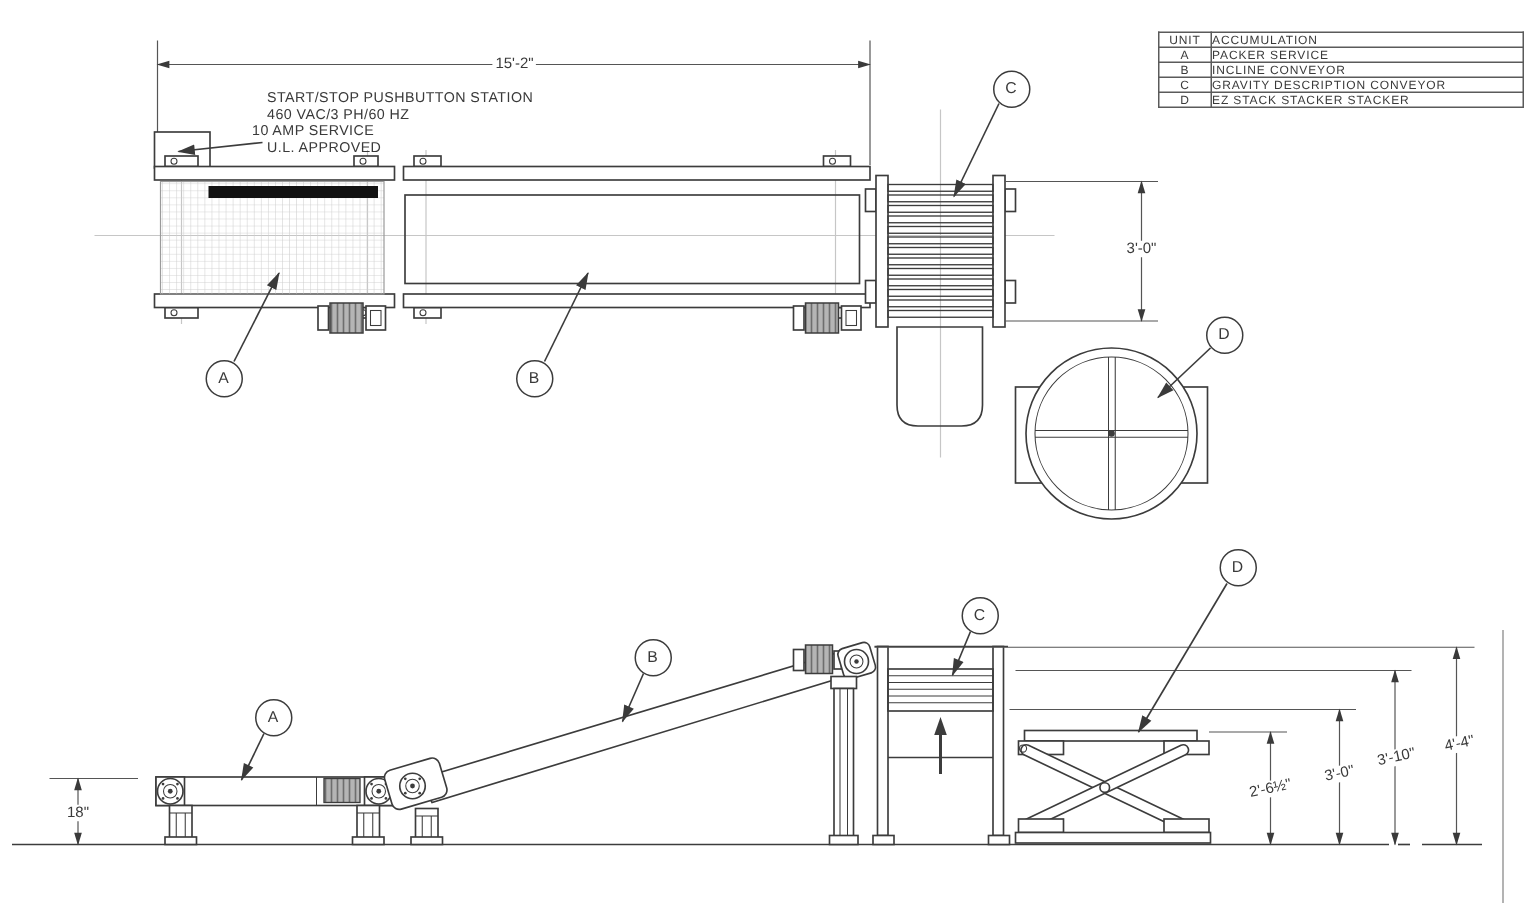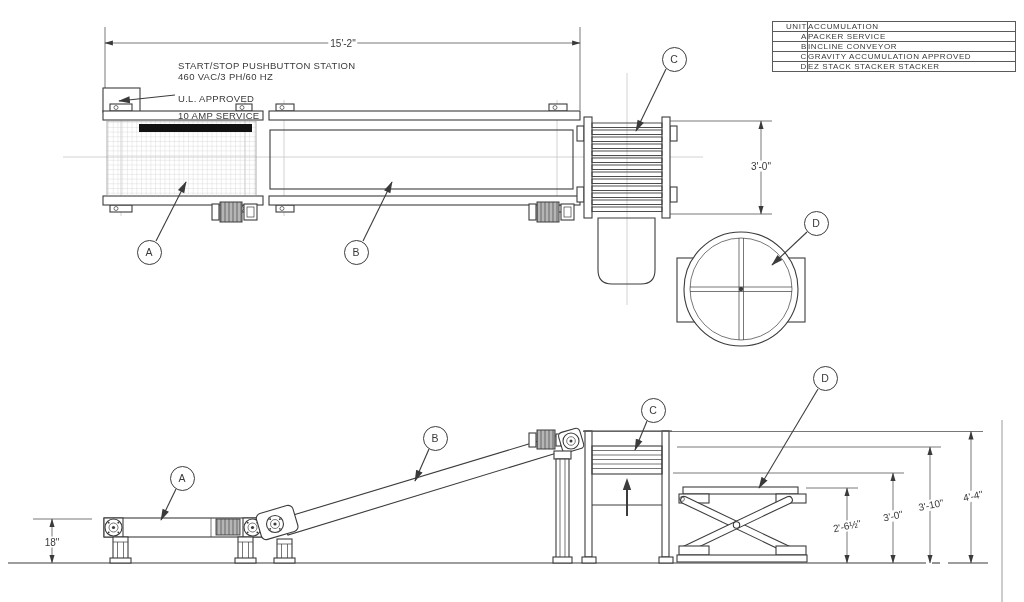--- a/index.html
+++ b/index.html
@@ -14,21 +14,21 @@
   .txt{position:absolute;white-space:nowrap;font-size:9.5px;letter-spacing:.3px;color:#3a3a3a;}
   .dimtxt{position:absolute;white-space:nowrap;font-size:10px;color:#3a3a3a;background:#fff;
           padding:0 2px;transform:translate(-50%,-50%);}
   .rot{transform:translate(-50%,-50%) rotate(-12deg);}
   .balloon{position:absolute;width:25px;height:25px;border:1.2px solid #3c3c3c;border-radius:50%;
            background:#fff;display:flex;align-items:center;justify-content:center;
            font-size:10.5px;color:#3a3a3a;box-sizing:border-box;}
   table.legend{position:absolute;left:772px;top:21px;width:244px;border-collapse:collapse;
                border:1.4px solid #4a4a4a;font-size:8px;letter-spacing:.6px;color:#3a3a3a;}
   table.legend td{border:0.8px solid #5a5a5a;height:9px;padding:0;line-height:9px;}
-  td.ucol{width:34px;text-align:right;}
+  td.ucol{width:34px;text-align:center;}
   td.dcol{padding-left:11px;}
 </style>
 </head>
 <body>
 
 <div id="sheet">
 
 <svg width="1024" height="602" viewBox="0 0 1024 602">
   <defs>
     <marker id="ar" viewBox="0 0 10 8" refX="9.3" refY="4" markerWidth="11" markerHeight="8.5" orient="auto-start-reverse">
@@ -296,21 +296,21 @@
     <line class="ln" x1="429" y1="449" x2="415" y2="481" marker-end="url(#ar)"></line>
     <line class="ln" x1="647" y1="421" x2="635" y2="450" marker-end="url(#ar)"></line>
     <line class="ln" x1="818" y1="389" x2="759" y2="488" marker-end="url(#ar)"></line>
   </g>
 
   <line x1="1002" y1="420" x2="1002" y2="602" stroke="#9a9a9a" stroke-width="1"></line>
 </svg>
 
 <div class="txt" style="left:178px;top:60px;">START/STOP  PUSHBUTTON  STATION</div>
 <div class="txt" style="left:178px;top:71px;">460  VAC/3  PH/60  HZ</div>
-<div class="txt" style="left:178px;top:82px;margin-top:28px;">10  AMP  SERVICE</div>
+<div class="txt" style="left:168px;top:82px;">10  AMP  SERVICE</div>
 <div class="txt" style="left:178px;top:93px;">U.L.  APPROVED</div>
 
 <div class="dimtxt" style="left:343px;top:43px;">15'-2"</div>
 <div class="dimtxt" style="left:761px;top:166px;">3'-0"</div>
 <div class="dimtxt" style="left:52px;top:542px;">18"</div>
 <div class="dimtxt rot" style="left:847px;top:526px;">2'-6½"</div>
 <div class="dimtxt rot" style="left:893px;top:516px;">3'-0"</div>
 <div class="dimtxt rot" style="left:931px;top:505px;">3'-10"</div>
 <div class="dimtxt rot" style="left:973px;top:496px;">4'-4"</div>
 
@@ -348,21 +348,21 @@
   <tr>
     <td class="ucol">A</td>
     <td class="dcol">PACKER  SERVICE</td>
   </tr>
   <tr>
     <td class="ucol">B</td>
     <td class="dcol">INCLINE  CONVEYOR</td>
   </tr>
   <tr>
     <td class="ucol">C</td>
-    <td class="dcol">GRAVITY  ACCUMULATION  APPROVED</td>
+    <td class="dcol">GRAVITY  DESCRIPTION  CONVEYOR</td>
   </tr>
   <tr>
     <td class="ucol">D</td>
     <td class="dcol">EZ  STACK  STACKER  STACKER</td>
   </tr>
 </tbody>
     </table>
 
 </div>
 

